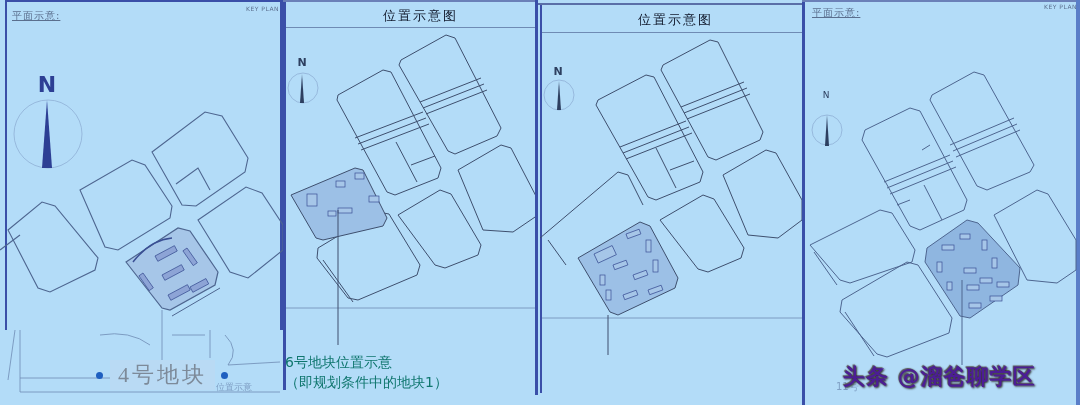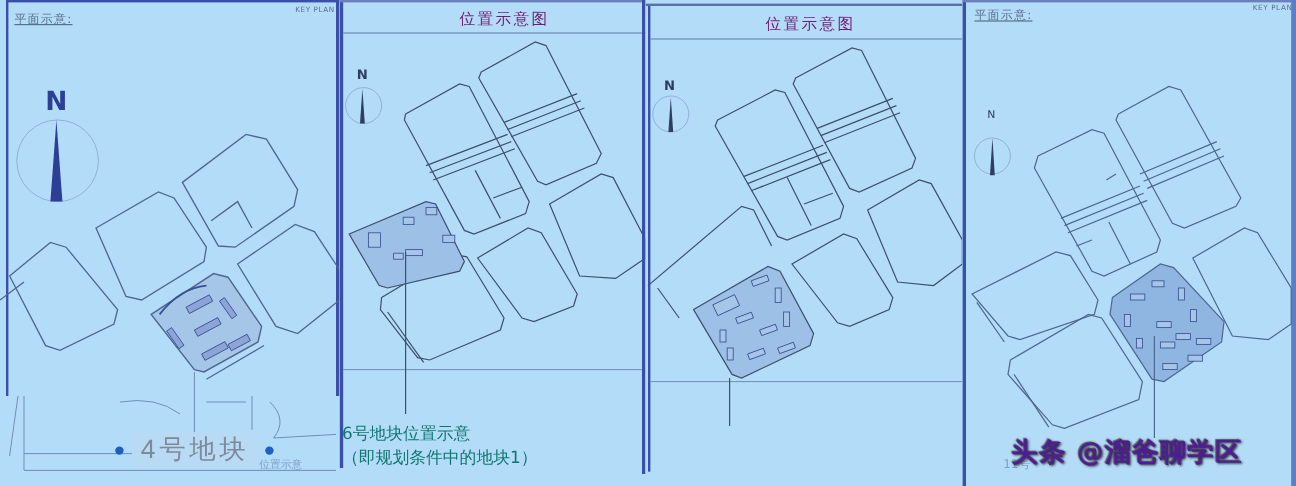--- a/index.html
+++ b/index.html
@@ -3,24 +3,24 @@
 <meta charset="utf-8">
 <style>
   * { margin: 0; padding: 0; box-sizing: border-box; }
   html, body { width: 1080px; height: 405px; overflow: hidden; background: #a9d8f7; }
   body { position: relative; font-family: "DejaVu Sans", "Liberation Sans", sans-serif; }
   .panel { position: absolute; top: 0; height: 405px; background: #b3dcf8; overflow: hidden; }
   .panel svg { position: absolute; left: 0; top: 0; }
   .frame-line { position: absolute; background: #3a4fa8; }
   .hdr-left { position: absolute; font-size: 10px; color: #5b6f8e; letter-spacing: 1px; text-decoration: underline; }
   .hdr-right { position: absolute; font-size: 6px; color: #5b6f8e; letter-spacing: 0.5px; }
-  .hdr-center { position: absolute; font-size: 13px; color: #701a75; letter-spacing: 2px; }
+  .hdr-center { position: absolute; font-size: 13px; color: #0f172a; letter-spacing: 2px; }
   .caption { position: absolute; font-size: 14px; color: #0f766e; line-height: 20px; white-space: nowrap; }
   .badge4 { position: absolute; left: 110px; top: 360px; width: 105px; height: 30px;
-            background: #b9daf4; font-family: Liberation Sans, sans-serif; font-size: 22px; color: #7d8a99;
+            background: #b9daf4; font-family: Liberation Serif, serif; font-size: 22px; color: #7d8a99;
             letter-spacing: 3px; line-height: 30px; text-align: center; }
   .dot { position: absolute; width: 7px; height: 7px; border-radius: 50%; background: #1e5fc0; }
   .watermark { position: absolute; left: 843px; top: 362px; font-size: 22px; font-weight: bold;
                color: #4c1d95; text-shadow: 1px 1px 2px #333, -1px -1px 1px #555; letter-spacing: 1px; white-space: nowrap; }
   .faint-cap { position: absolute; font-size: 9px; color: #7f9fc4; white-space: nowrap; }
 </style>
 </head>
 <body>
 
 <div class="panel" style="left:0; width:283px;">

